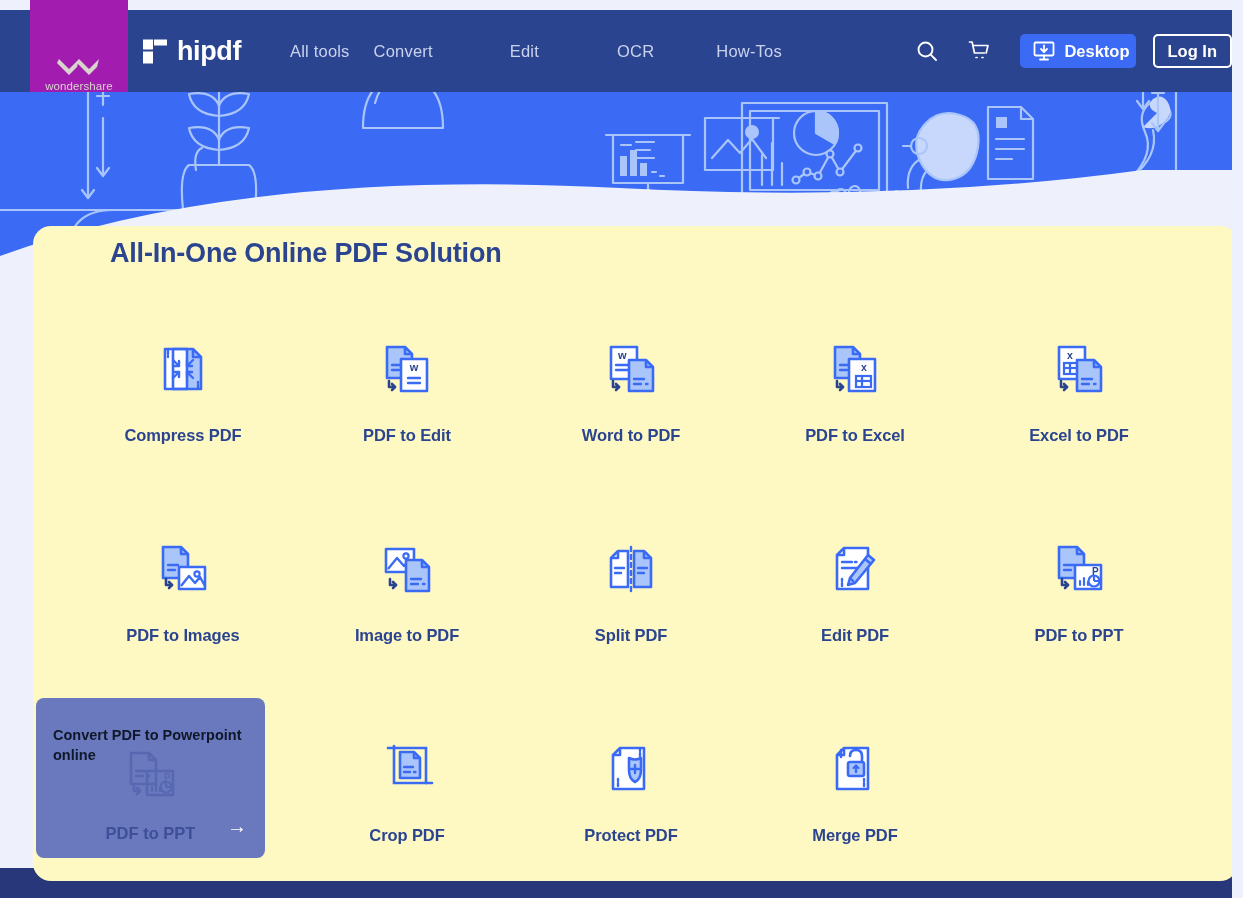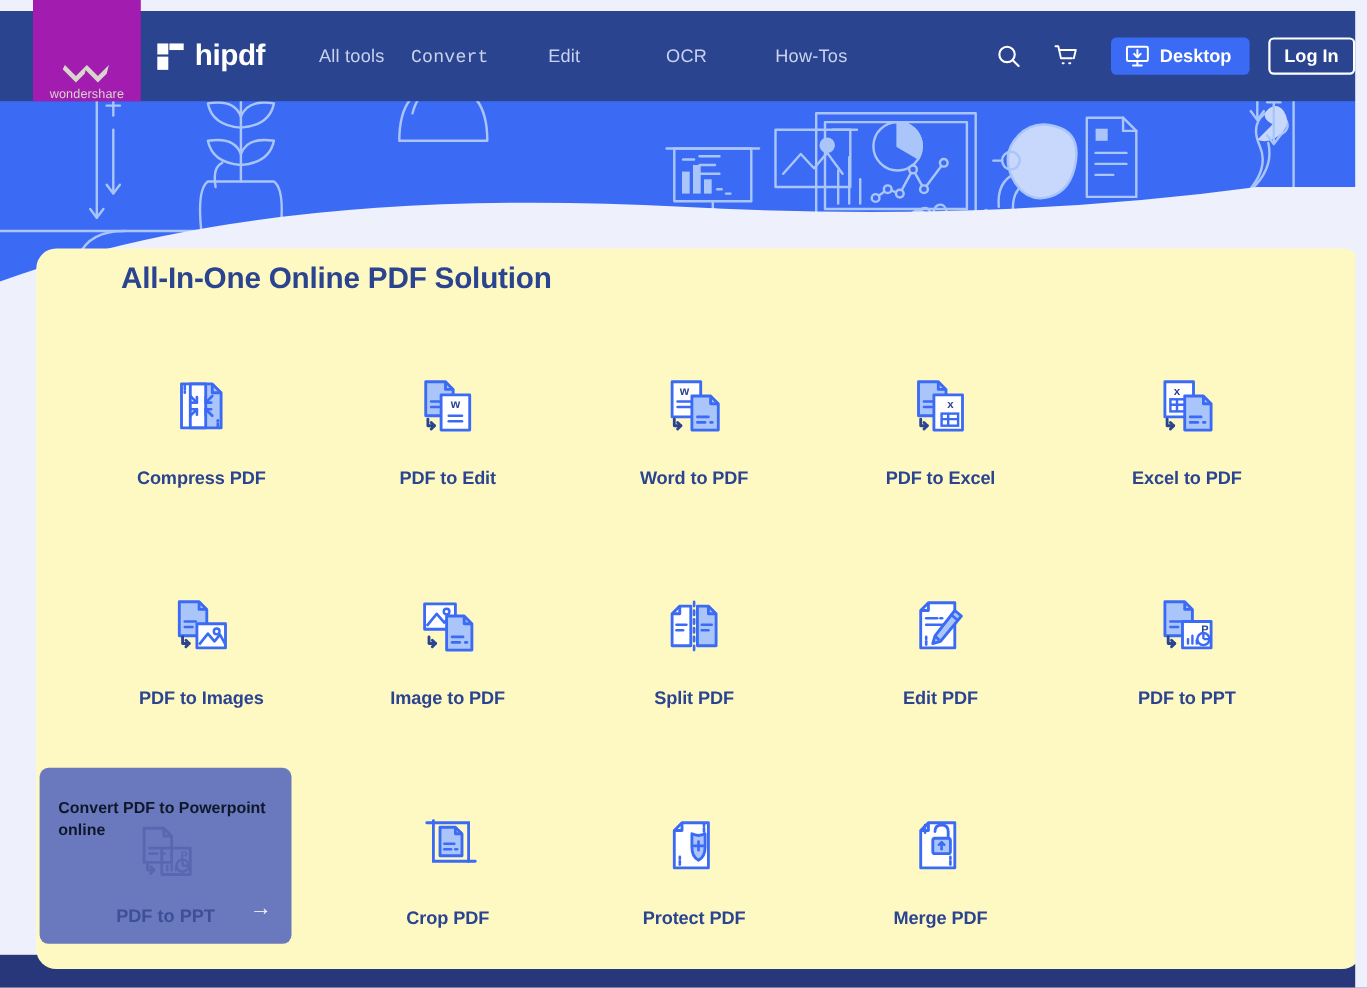--- a/index.html
+++ b/index.html
@@ -57,34 +57,34 @@
   }
   .nav-links {
     position: absolute; left: 290px; top: 0; height: 82px;
     display: flex; align-items: center;
   }
   .nav-link {
     color: #c9d3ee; font-size: 16.5px; letter-spacing: .2px;
     cursor: pointer; white-space: nowrap;
   }
   .nav-link:nth-child(1) { margin-right: 24px; }
-  .nav-link:nth-child(2) { margin-right: 54px; font-family: Liberation Mono, monospace; }
+  .nav-link:nth-child(2) { margin-right: 77px; }
   .nav-link:nth-child(3) { margin-right: 78px; }
   .nav-link:nth-child(4) { margin-right: 62px; }
   .nav-right {
     position: absolute; right: 11px; top: 0; height: 82px;
     display: flex; align-items: center; gap: 0;
   }
   .icon-btn { cursor: pointer; display: flex; align-items: center; justify-content: center; }
   .search-btn { width: 38px; height: 38px; margin-right: 14px; }
   .cart-btn  { width: 38px; height: 38px; margin-right: 22px; }
   .desktop-btn {
     height: 34px; background: #3b6bf5; border-radius: 5px;
     display: flex; align-items: center; gap: 9px;
-    padding: 0 16px 0 13px; cursor: pointer; margin-right: 17px;
+    padding: 0 6px 0 13px; cursor: pointer; margin-right: 17px;
   }
   .desktop-btn span { color: #fff; font-size: 16.5px; font-weight: 700; }
   .login-btn {
     height: 34px; border: 2px solid #ffffff; border-radius: 5px;
     display: flex; align-items: center; padding: 14px 13px; cursor: pointer;
   }
   .login-btn span { color: #fff; font-size: 16.5px; font-weight: 700; }
 
   
   .card {

